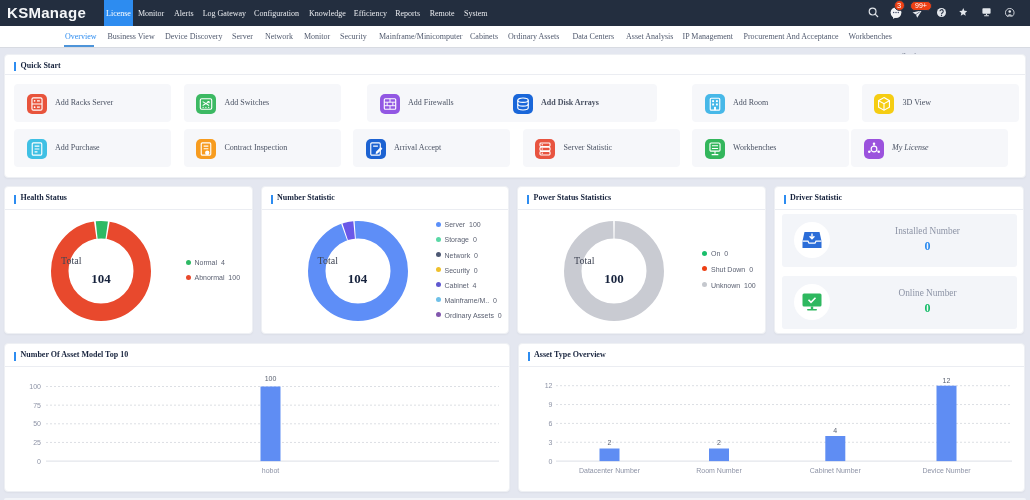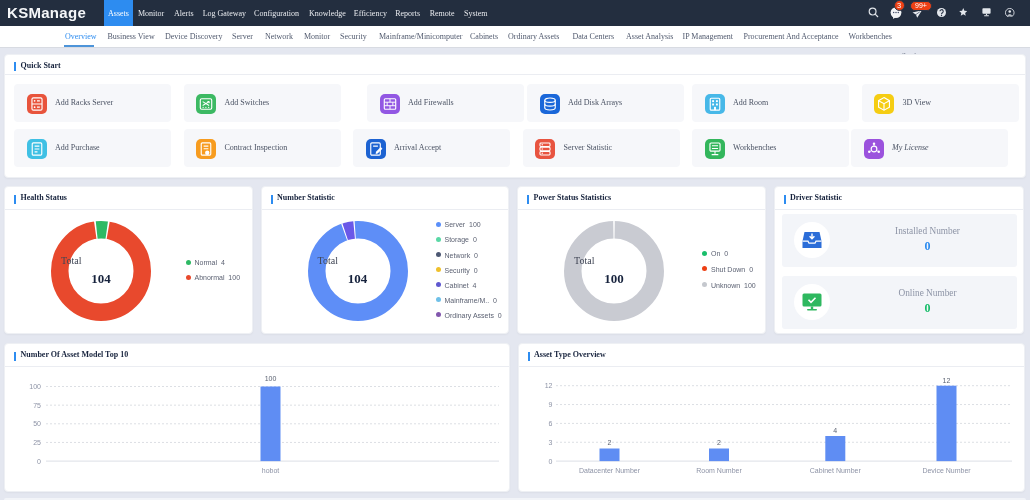--- a/index.html
+++ b/index.html
@@ -37,21 +37,21 @@
 .dval { position:absolute; left:60px; width:172px; text-align:center; font-size:12px; font-weight:700; }
 
 .ctext { font-family:"Liberation Sans",sans-serif; font-size:7px; fill:#8d93a6; }
 .cval { font-family:"Liberation Sans",sans-serif; font-size:7px; fill:#5d6473; }
 </style>
 </head>
 <body>
 
 <div id="topbar">
   <div id="logo">KSManage</div>
-  <div class="nav" style="left:103.8px; width:29.4px; background:#2d8cf0; color:#fff; text-align:center;">Assets</div>
+  <div class="nav" style="left:103.8px; width:29.4px; background:#2d8cf0; color:#fff; text-align:center;">License</div>
   <div class="nav" style="left:137.9px;">Monitor</div>
   <div class="nav" style="left:174px;">Alerts</div>
   <div class="nav" style="left:202.7px;">Log Gateway</div>
   <div class="nav" style="left:254.1px;">Configuration</div>
   <div class="nav" style="left:308.9px;">Knowledge</div>
   <div class="nav" style="left:353.8px;">Efficiency</div>
   <div class="nav" style="left:395.2px;">Reports</div>
   <div class="nav" style="left:429.7px;">Remote</div>
   <div class="nav" style="left:464px;">System</div>
   <svg class="abs" style="left:867.5px;top:7px;" width="11" height="11" viewBox="0 0 11 11">
@@ -142,21 +142,21 @@
         <rect x="4.5" y="5" width="12" height="11" rx="1" fill="none" stroke="#fff" stroke-width="1.2"></rect>
         <line x1="4.5" y1="8.6" x2="16.5" y2="8.6" stroke="#fff" stroke-width="1"></line>
         <line x1="4.5" y1="12.3" x2="16.5" y2="12.3" stroke="#fff" stroke-width="1"></line>
         <line x1="10.5" y1="5" x2="10.5" y2="8.6" stroke="#fff" stroke-width="1"></line>
         <line x1="7.5" y1="8.6" x2="7.5" y2="12.3" stroke="#fff" stroke-width="1"></line>
         <line x1="13.5" y1="8.6" x2="13.5" y2="12.3" stroke="#fff" stroke-width="1"></line>
         <line x1="10.5" y1="12.3" x2="10.5" y2="16" stroke="#fff" stroke-width="1"></line>
       </svg>
     <div class="qlabel">Add Firewalls</div>
   </div>
-  <div class="qitem" style="left:522px; top:29px;">
+  <div class="qitem" style="left:495px; top:29px;font-weight:bold;">
     <svg class="qico" style="background:#1a67d9;" viewBox="0 0 21 21">
         <ellipse cx="10.5" cy="6.5" rx="5.5" ry="2.3" fill="none" stroke="#fff" stroke-width="1.2"></ellipse>
         <path d="M5 6.5 L5 14.5 C5 15.8 7.5 16.8 10.5 16.8 C13.5 16.8 16 15.8 16 14.5 L16 6.5" fill="none" stroke="#fff" stroke-width="1.2"></path>
         <path d="M5 10.5 C5 11.8 7.5 12.8 10.5 12.8 C13.5 12.8 16 11.8 16 10.5" fill="none" stroke="#fff" stroke-width="1.2"></path>
       </svg>
     <div class="qlabel">Add Disk Arrays</div>
   </div>
   <div class="qitem" style="left:687.0px; top:29px;">
     <svg class="qico" style="background:#47b8e8;" viewBox="0 0 21 21">
         <rect x="5.5" y="4.5" width="10" height="12.5" rx="1" fill="none" stroke="#fff" stroke-width="1.2"></rect>

